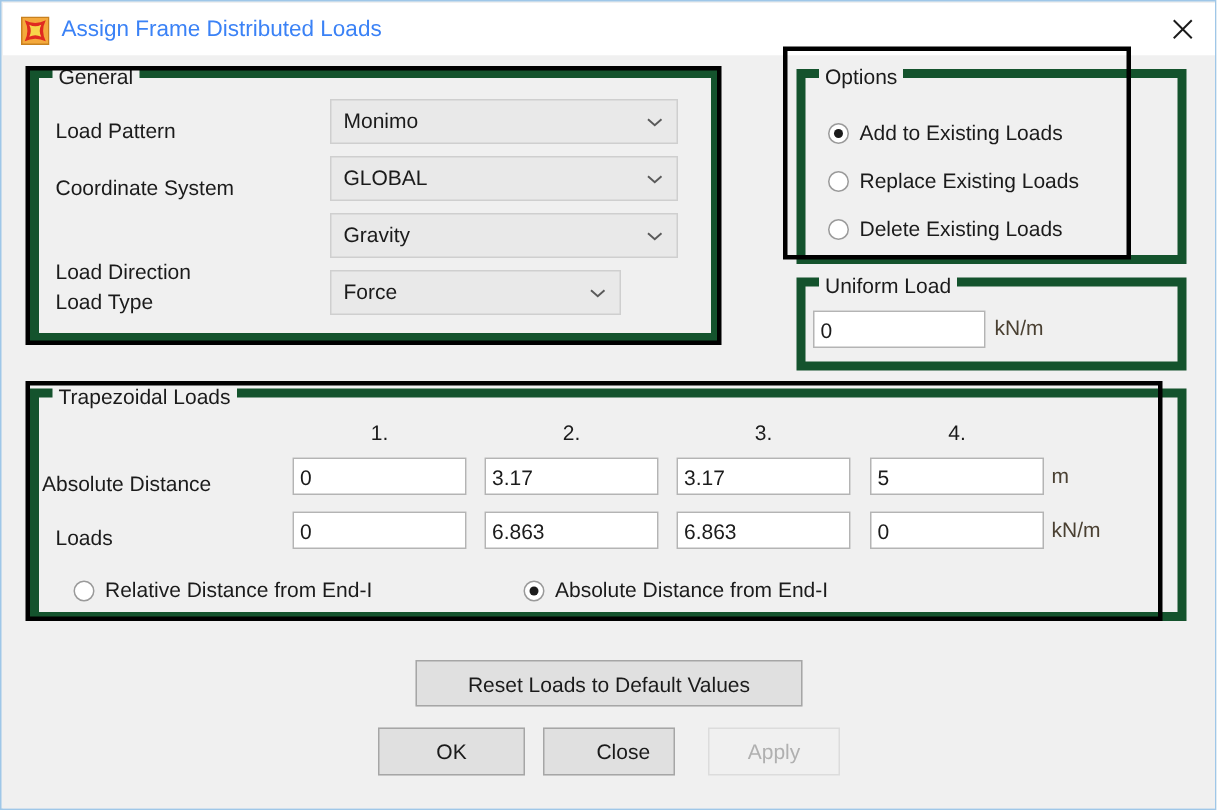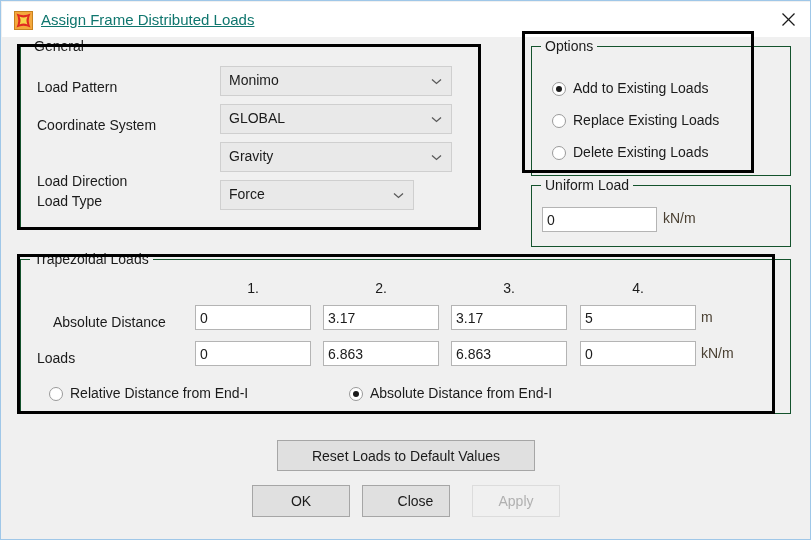--- a/index.html
+++ b/index.html
@@ -35,23 +35,22 @@
   .title-icon {
     position: absolute;
     left: 12px; top: 9px;
     width: 19px; height: 19px;
   }
   .title-text {
     position: absolute;
     left: 39px;
     top: 9px;
     font-size: 15px;
-    color: #0f766e;
-    white-space: nowrap;
-    text-decoration: underline;
+    color: #3b82f6;
+    white-space: nowrap;
   }
   .close-btn {
     position: absolute;
     right: 0px; top: 0px;
     width: 46px; height: 34px;
     display: flex;
     align-items: center;
     justify-content: center;
     cursor: default;
   }
@@ -63,21 +62,21 @@
     left: 1px;
     top: 36px;
     width: 809px;
     height: 502px;
     background: #f0f0f0;
   }
 
   
   .groupbox {
     position: absolute;
-    border: 1px solid #14532d;
+    border: 6px solid #14532d;
     box-sizing: border-box;
     background: transparent;
     text-decoration: underline;
   }
   .groupbox > .gb-title {
     position: absolute;
     top: -9px;
     left: 9px;
     background: #f0f0f0;
     padding: 0 4px;
@@ -290,21 +289,21 @@
 
     <div class="groupbox" style="left:18px; top:222px; width:771px; height:155px;padding-left:35px;">
       <div class="gb-title">Trapezoidal Loads</div>
     </div>
 
     <div class="colhdr" style="left:193px; top:243px; width:116px;">1.</div>
     <div class="colhdr" style="left:321px; top:243px; width:116px;">2.</div>
     <div class="colhdr" style="left:449px; top:243px; width:116px;">3.</div>
     <div class="colhdr" style="left:578px; top:243px; width:116px;">4.</div>
 
-    <div class="lbl" style="left:51px; top:277px;">Absolute Distance</div>
+    <div class="lbl" style="left:26px; top:277px;">Absolute Distance</div>
     <input class="field" style="left: 193px; top: 268px; width: 116px;" type="text" value="0">
     <input class="field" style="left: 321px; top: 268px; width: 116px;" type="text" value="3.17">
     <input class="field" style="left: 449px; top: 268px; width: 116px;" type="text" value="3.17">
     <input class="field" style="left: 578px; top: 268px; width: 116px;" type="text" value="5">
     <div class="unit" style="left:699px; top:272px;">m</div>
 
     <div class="lbl" style="left:35px; top:313px;">Loads</div>
     <input class="field" style="left: 193px; top: 304px; width: 116px;" type="text" value="0">
     <input class="field" style="left: 321px; top: 304px; width: 116px;" type="text" value="6.863">
     <input class="field" style="left: 449px; top: 304px; width: 116px;" type="text" value="6.863">

